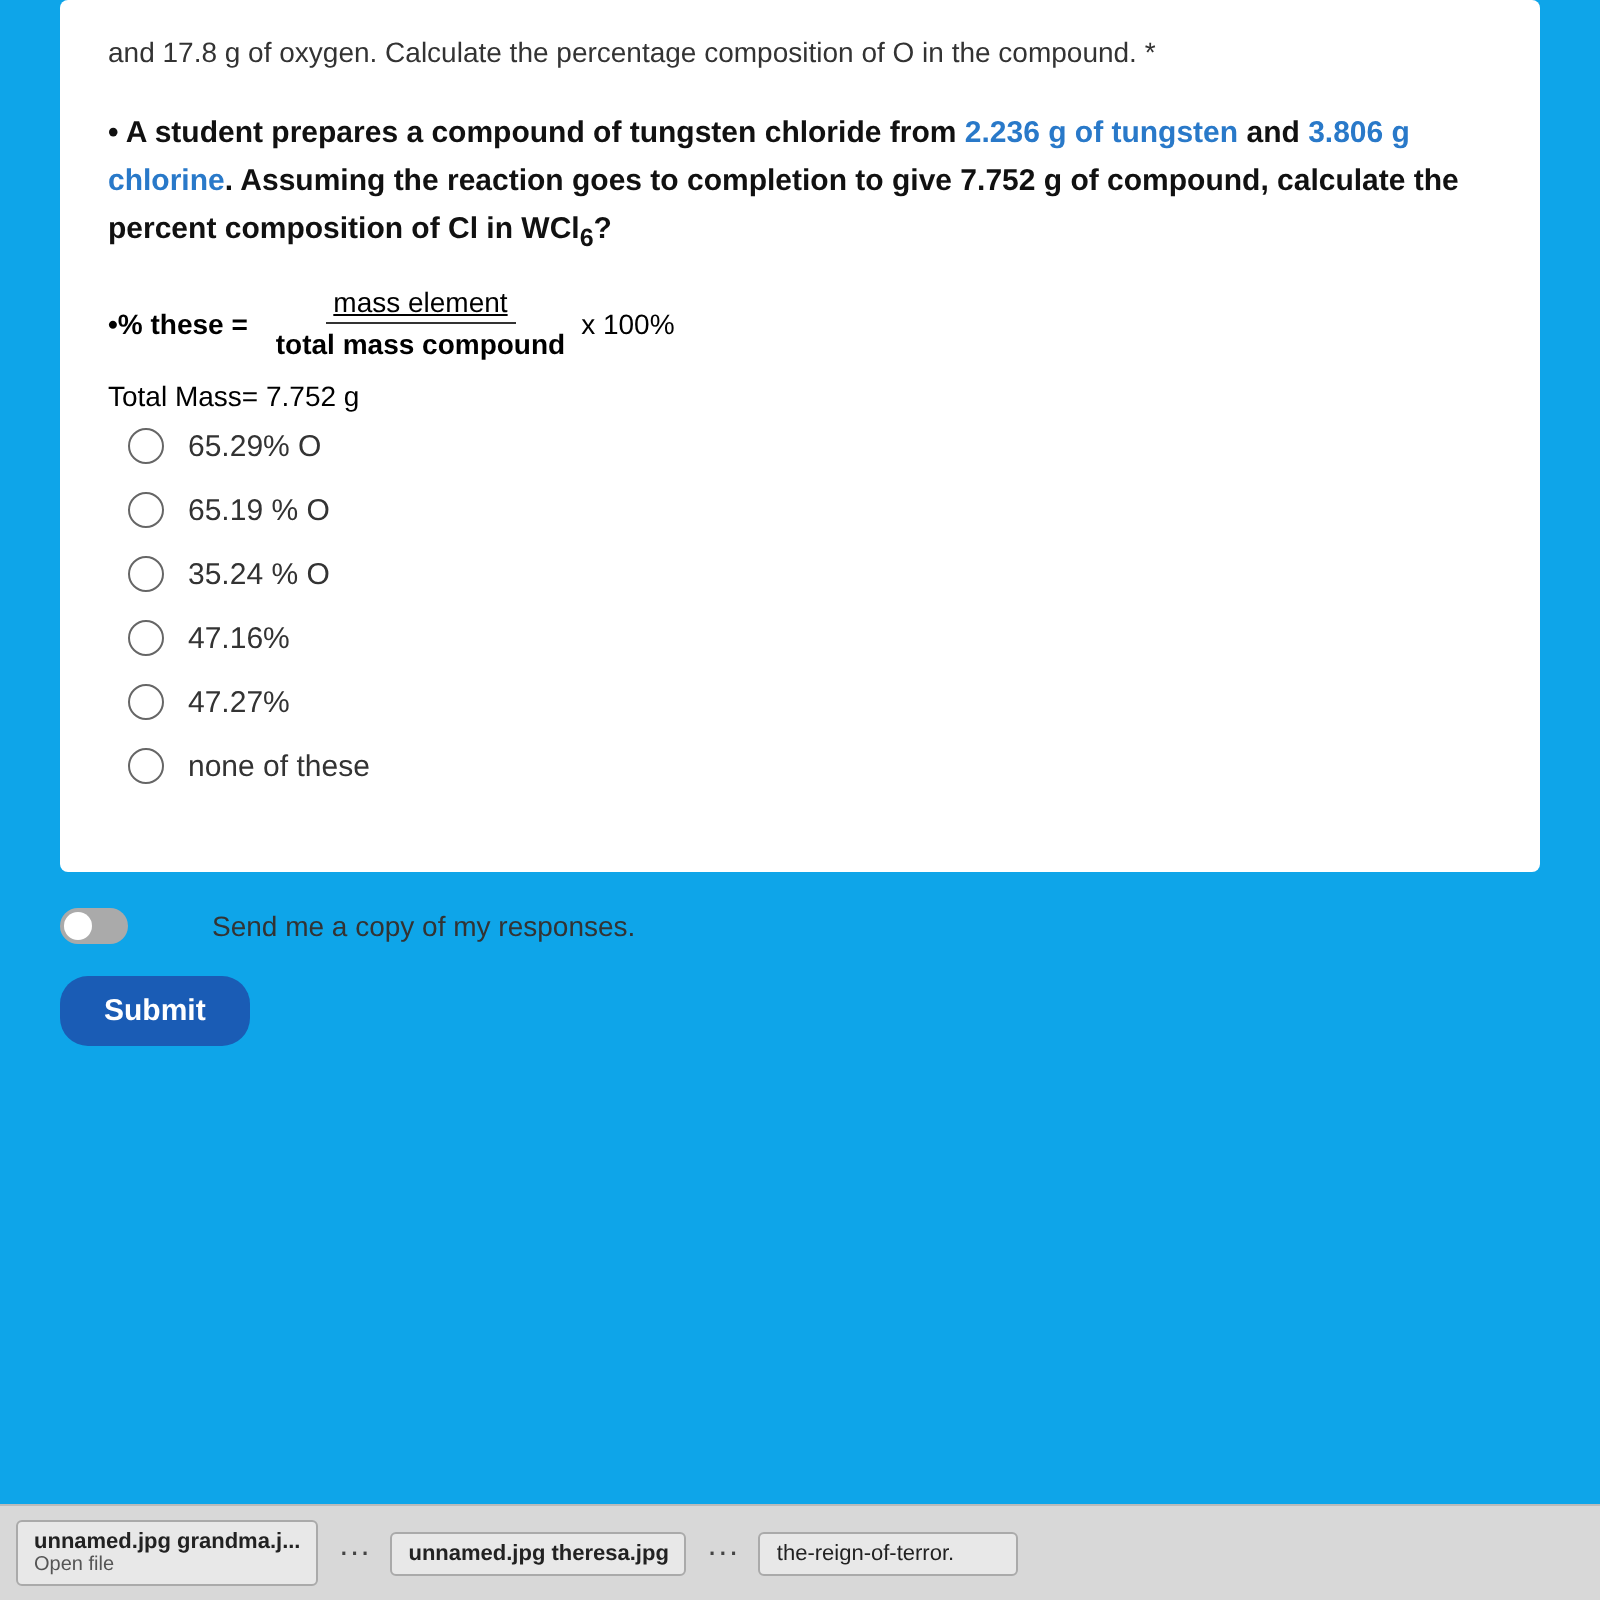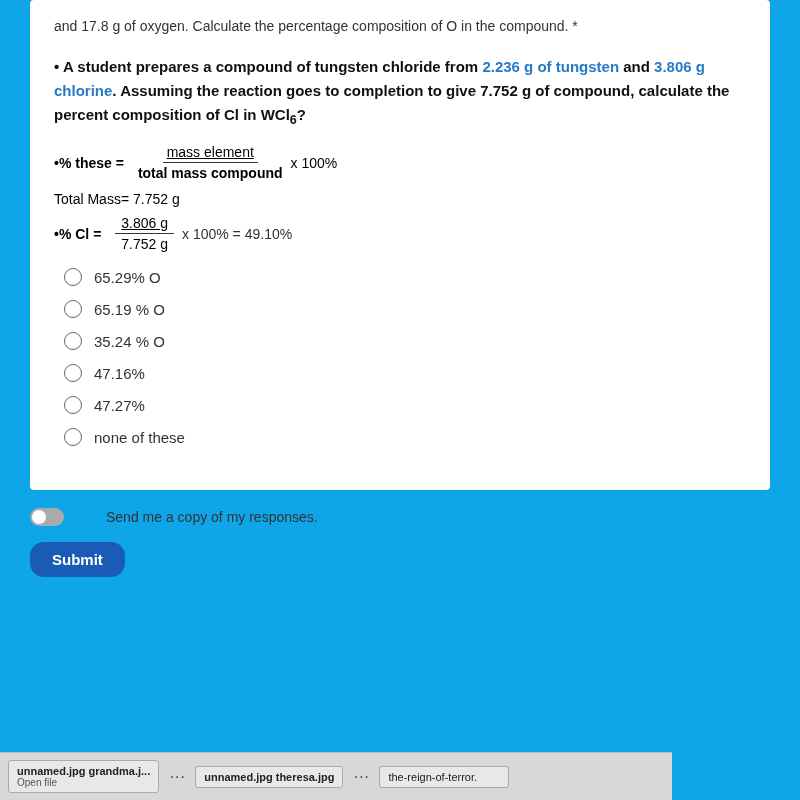--- a/index.html
+++ b/index.html
@@ -192,21 +192,21 @@
       border-radius: 14px;
       cursor: pointer;
       font-weight: bold;
     }
 
     .taskbar {
       background: #d8d8d8;
       border-top: 1px solid #bbb;
       position: fixed;
       bottom: 0;
-      width: 672px;
+      width: 800px;
       height: 48px;
       display: flex;
       align-items: center;
       padding: 0 8px;
       gap: 6px;
     }
 
     .taskbar-item {
       background: #e8e8e8;
       border: 1px solid #aaa;
@@ -272,28 +272,20 @@
             <span class="denominator">total mass compound</span>
           </div>
           <span>x 100%</span>
         </div>
       </div>
 
       <div class="total-mass-row">
         <span>Total Mass= 7.752 g</span>
       </div>
 
-      <div class="percent-cl-row">
-        <span class="formula-label">•% Cl =</span>
-        <div class="percent-cl-fraction">
-          <span class="num">3.806 g</span>
-          <span class="den">7.752 g</span>
-        </div>
-        <span class="result-text">x 100% = 49.10%</span>
-      </div>
 
       <ul class="options-list">
         <li>
           <span class="radio-circle"></span>
           <span>65.29% O</span>
         </li>
         <li>
           <span class="radio-circle"></span>
           <span>65.19 % O</span>
         </li>

